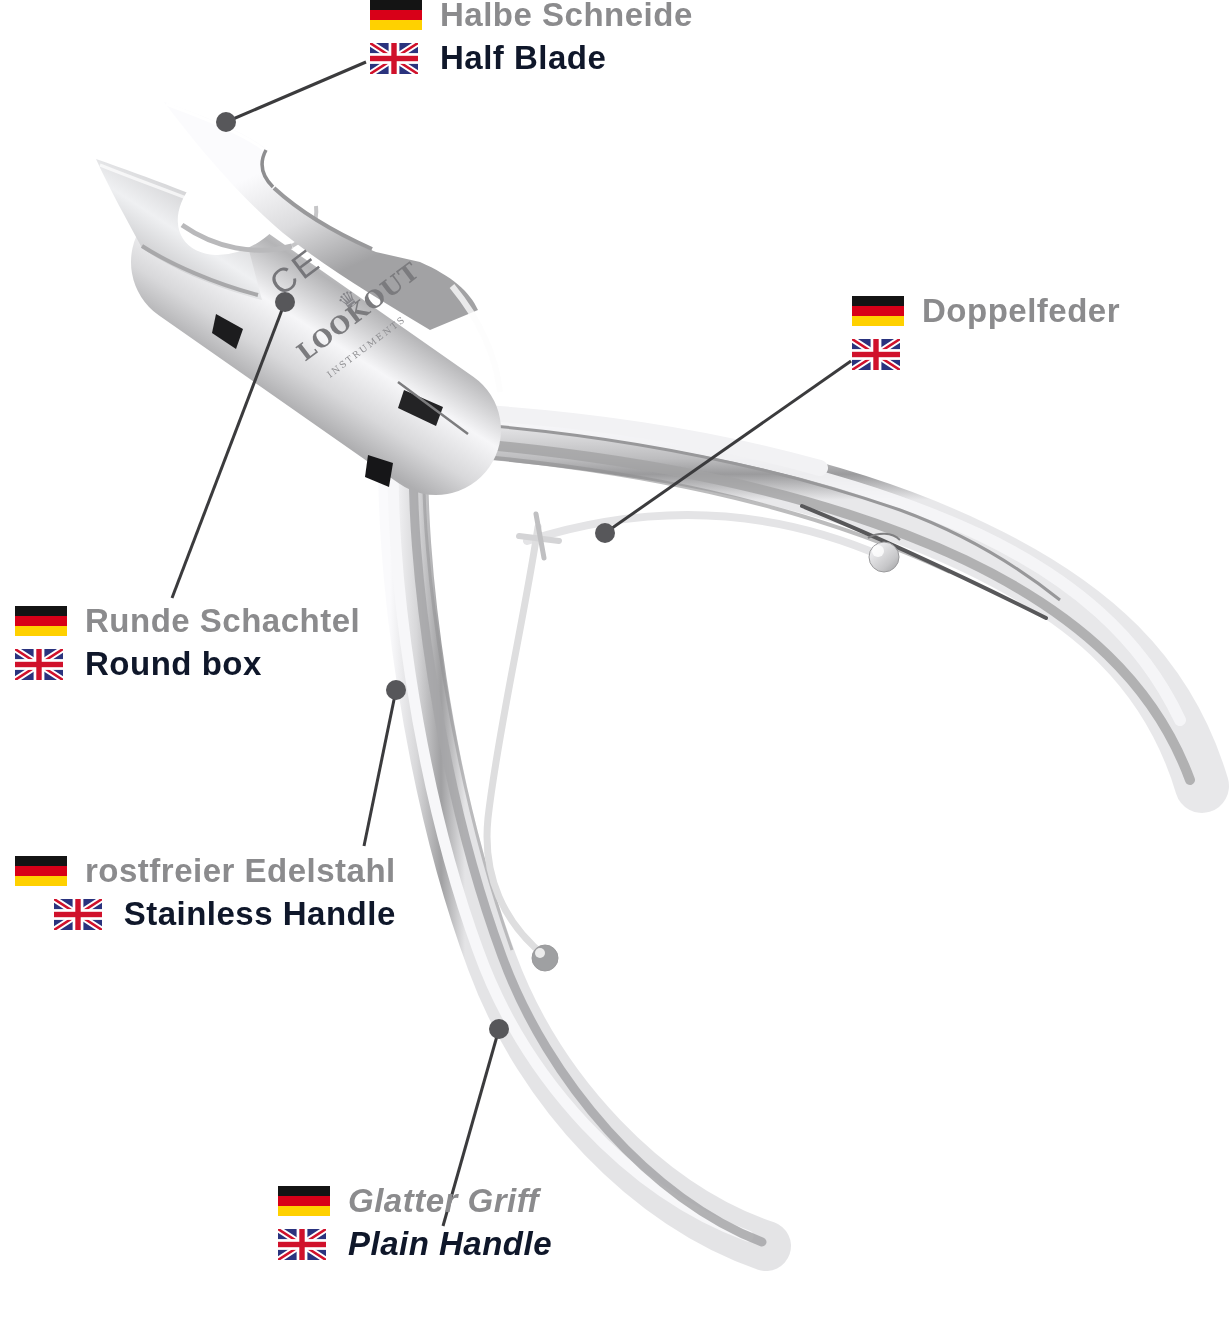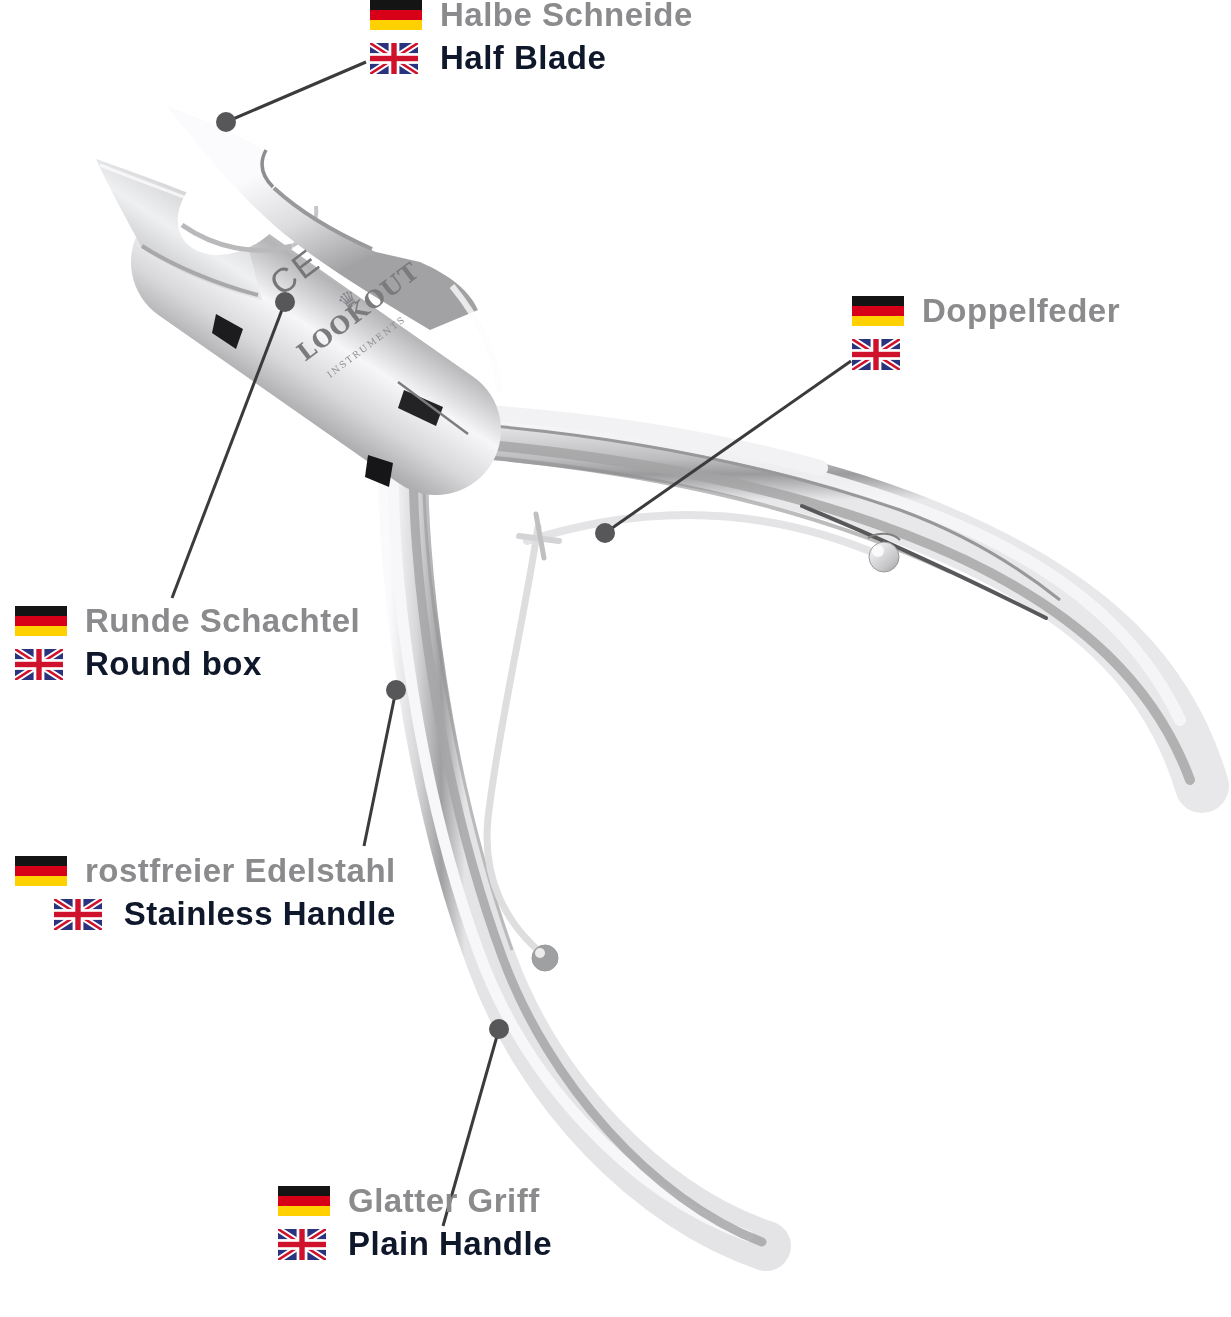--- a/index.html
+++ b/index.html
@@ -17,21 +17,21 @@
   .flag-de .s2{flex:1;background:#d80018;}
   .flag-de .s3{flex:1;background:#ffd100;}
   .flag-uk{width:48px;height:31px;display:block;}
   .txt{font-weight:bold;font-size:33px;line-height:34px;letter-spacing:.5px;margin-left:18px;white-space:nowrap;}
   .txt-de{color:#8b8b8d;}
   .txt-en{color:#0f172a;}
   #label-half-blade{left:370px;top:-2px;}
   #label-double-spring{left:852px;top:294px;justify-content:center;}
   #label-round-box{left:15px;top:604px;}
   #label-stainless-steel{left:15px;top:854px;align-items:flex-end;}
-  #label-plain-handle{left:278px;top:1184px;}
+  #label-plain-handle{left:278px;top:1184px;font-style:italic;}
 </style>
 </head>
 <body>
 
 <div class="stage">
 
   <svg class="tool" width="1231" height="1317" viewBox="0 0 1231 1317">
     <defs>
       <linearGradient id="gradUH" gradientUnits="userSpaceOnUse" x1="0" y1="408" x2="0" y2="500">
         <stop offset="0" stop-color="#fdfdff"></stop>

